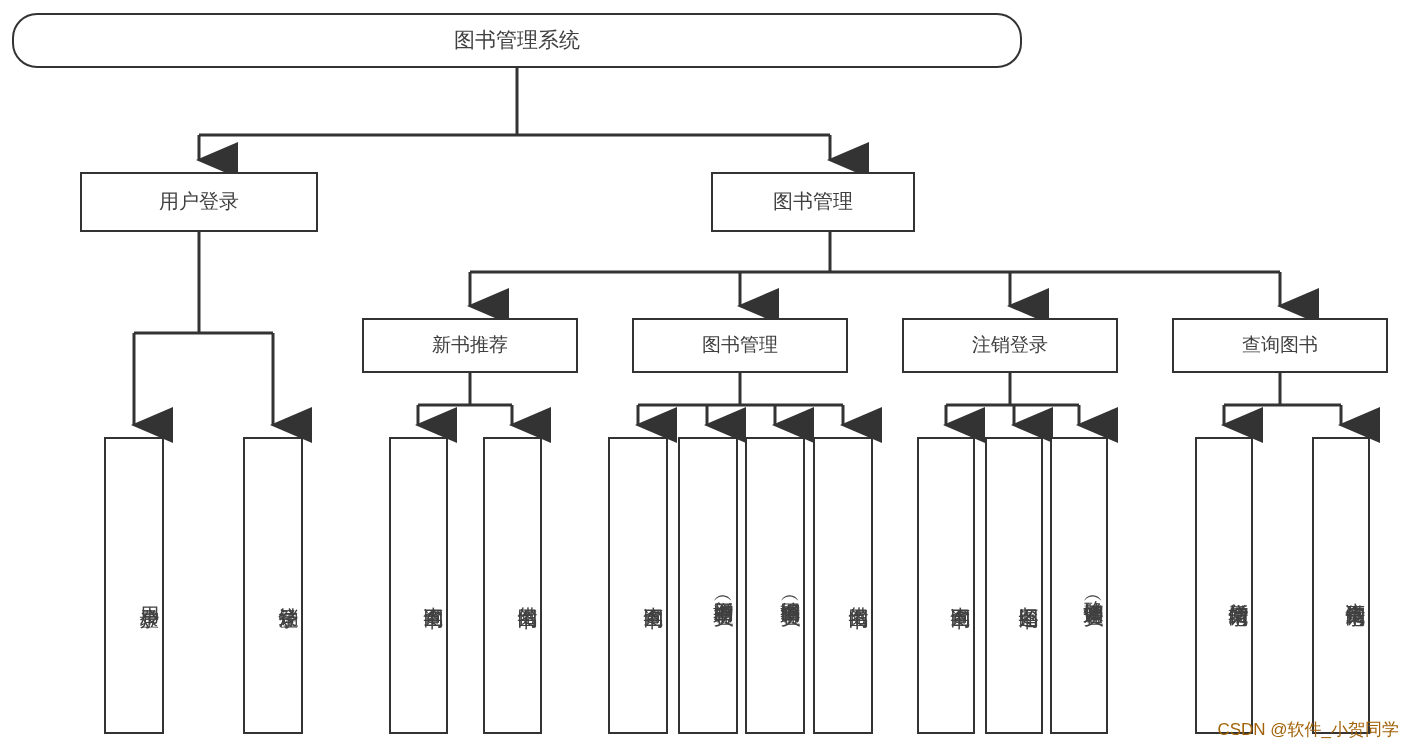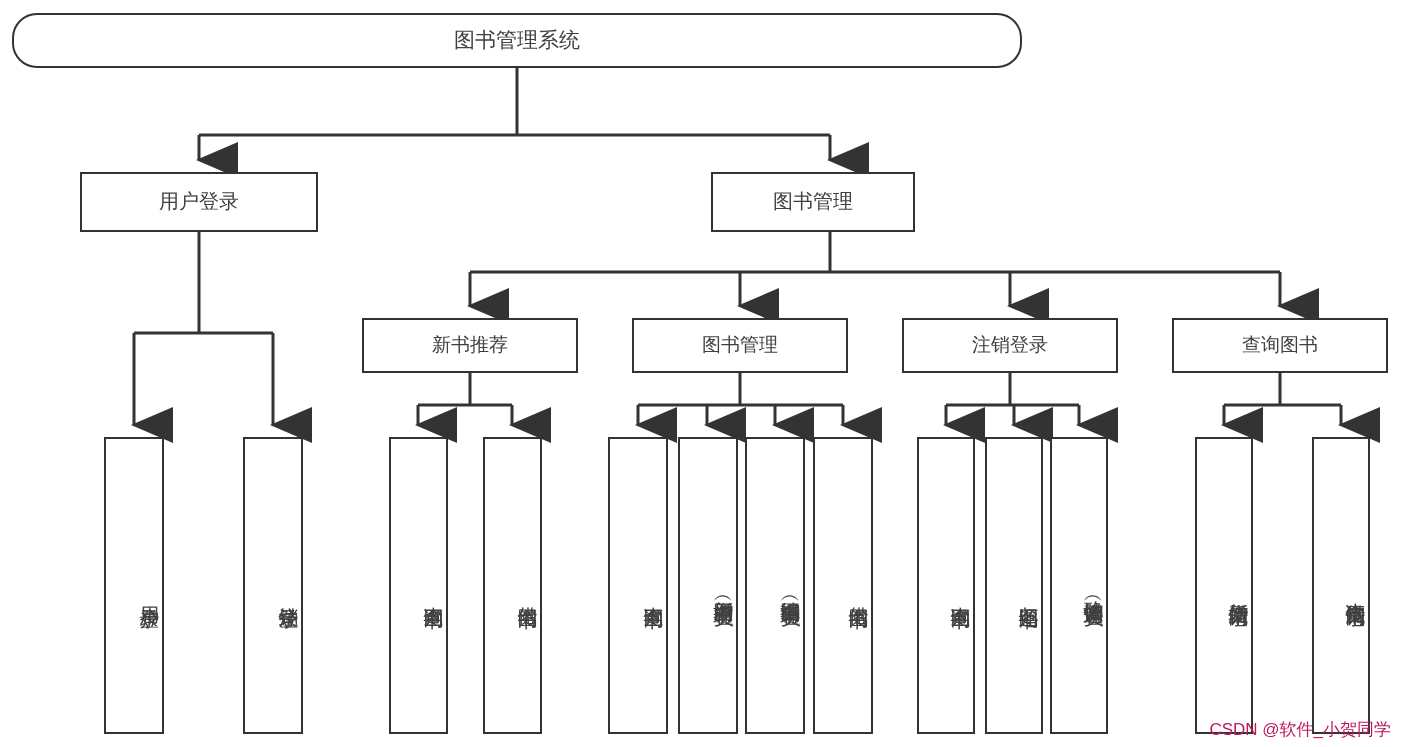--- a/index.html
+++ b/index.html
@@ -54,24 +54,24 @@
     align-items: flex-start;
     justify-content: center;
     padding-top: 14px;
     letter-spacing: 1px;
   }
   .node.leaf.tall {
     padding-top: 8px;
   }
   #watermark {
     position: absolute;
-    right: 14px;
+    right: 6px;
     bottom: 6px;
     font-size: 17px;
-    color: #be185d;
+    color: #a16207;
     white-space: nowrap;
     user-select: none;
   }
 </style>
 </head>
 <body>
 
 <div id="canvas">
 
   <svg id="wires" viewBox="0 0 1405 747" width="1405" height="747">

